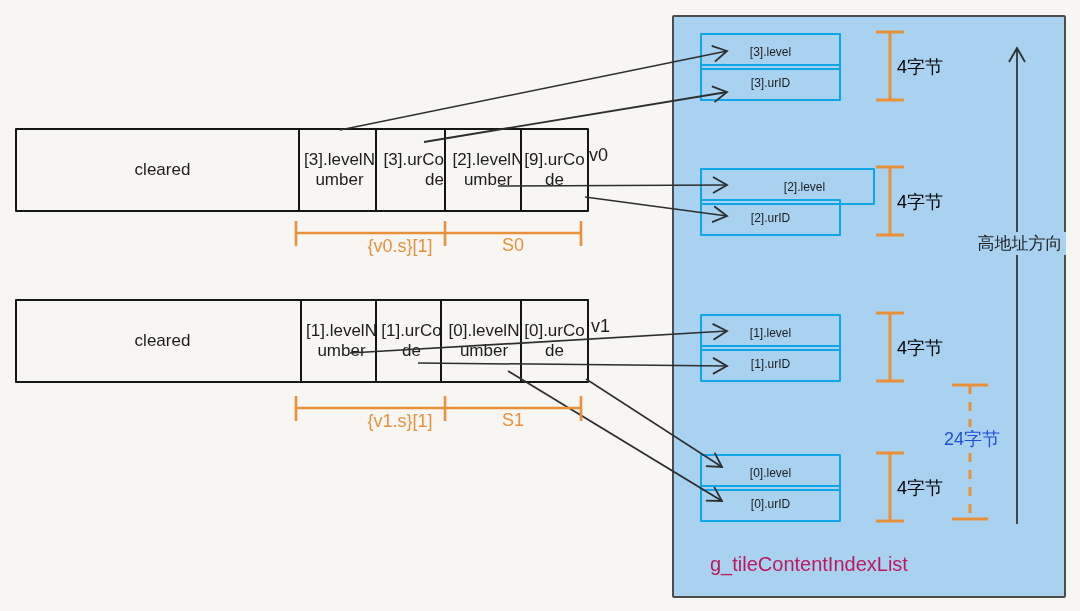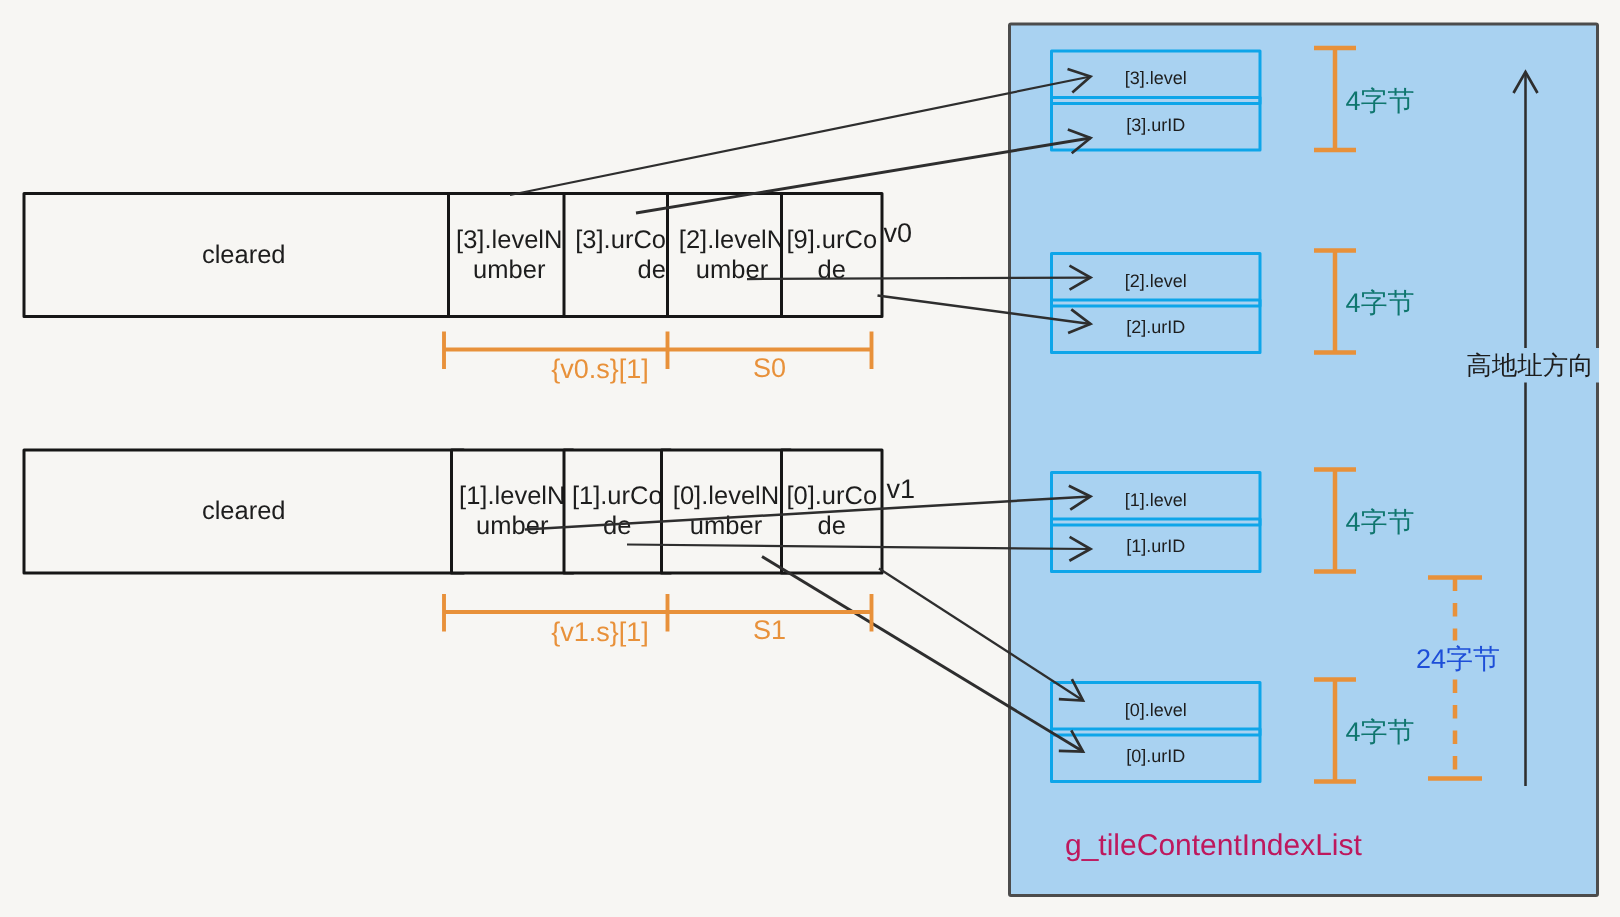--- a/index.html
+++ b/index.html
@@ -5,21 +5,21 @@
   html,body{margin:0;padding:0;background:#f7f6f3;}
   #stage{position:relative;width:1080px;height:611px;background:#f7f6f3;
          font-family:"Liberation Sans",sans-serif;color:#1d1d1d;overflow:hidden;}
   .abs{position:absolute;box-sizing:border-box;}
   
   .panel{left:672px;top:15px;width:394px;height:583px;background:#a9d2f1;
          border:2px solid #4c4c4c;border-radius:2px;z-index:1;}
   .entry-box{position:absolute;left:700px;width:137px;height:33px;border:2px solid #0ea5e9;
              border-radius:1px;display:flex;align-items:center;justify-content:center;
              font-size:12px;z-index:1;}
-  .size-label{position:absolute;left:897px;width:62px;font-size:18px;color:#0f766e;z-index:3;}
+  .size-label{position:absolute;left:897px;width:62px;font-size:18px;color:#000000;z-index:3;}
   .panel-title{position:absolute;left:710px;top:553px;font-size:20px;color:#be185d;z-index:1;}
   .dir-label{position:absolute;left:974px;top:232px;width:92px;text-align:center;font-size:17px;
              background:#a9d2f1;z-index:3;}
   .total-label{position:absolute;left:934px;top:427px;width:76px;text-align:center;font-size:18px;
                color:#1d4ed8;background:#a9d2f1;z-index:3;}
   
   .mem-cell{position:absolute;height:76px;border:2px solid #161616;border-radius:1px;
             background:#f7f6f3;display:flex;align-items:center;justify-content:center;
             text-align:center;font-size:17px;line-height:1.18;z-index:1;
             overflow-wrap:break-word;word-break:break-all;padding:2px;}
@@ -31,21 +31,21 @@
 <body>
 
 <div id="stage">
 
   <div class="abs panel"></div>
 
   <div class="entry-box" style="top:33px;">[3].level</div>
   <div class="entry-box" style="top:64px;">[3].urID</div>
   <div class="size-label" style="top:55px;">4字节</div>
 
-  <div class="entry-box" style="top:168px;">[2].level</div>
+  <div class="entry-box" style="top:168px;padding-left:34px;">[2].level</div>
   <div class="entry-box" style="top:199px;">[2].urID</div>
   <div class="size-label" style="top:190px;">4字节</div>
 
   <div class="entry-box" style="top:314px;">[1].level</div>
   <div class="entry-box" style="top:345px;">[1].urID</div>
   <div class="size-label" style="top:336px;">4字节</div>
 
   <div class="entry-box" style="top:454px;">[0].level</div>
   <div class="entry-box" style="top:485px;">[0].urID</div>
   <div class="size-label" style="top:476px;">4字节</div>

